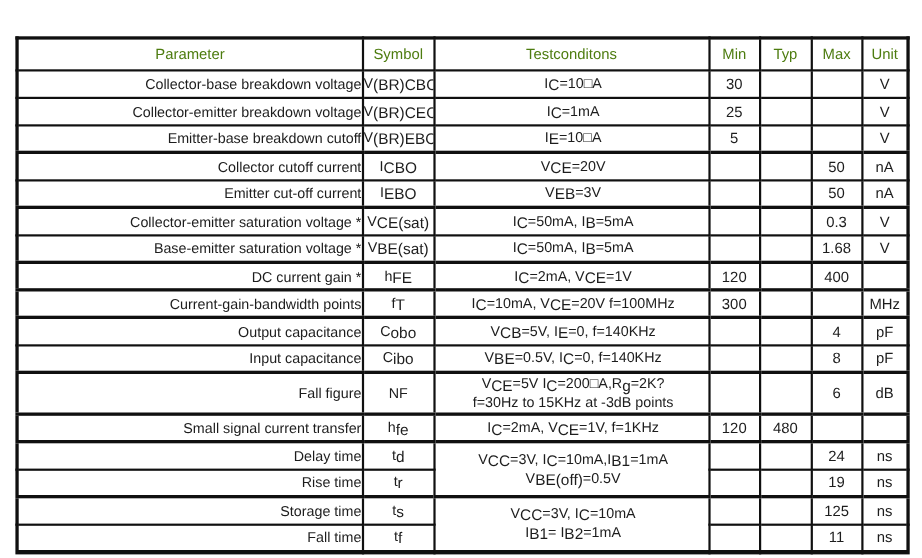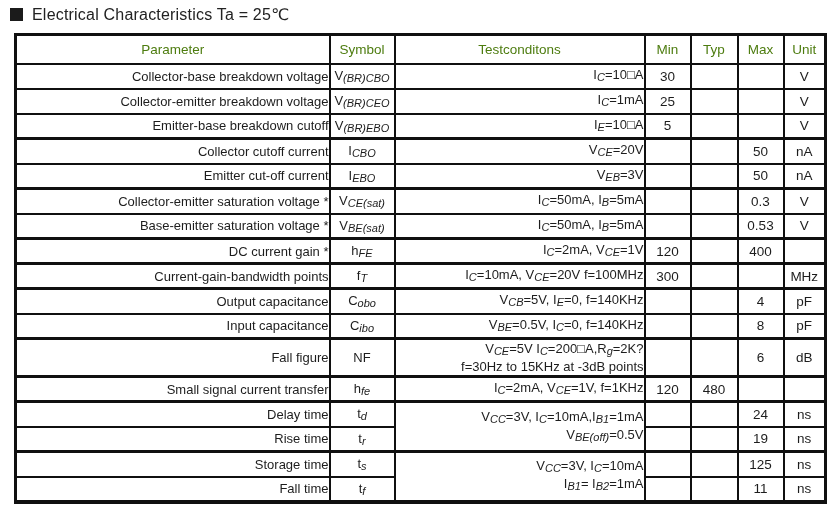--- a/index.html
+++ b/index.html
@@ -27,33 +27,29 @@
     padding:0;overflow:hidden;white-space:nowrap;
     font-size:13px;font-weight:400;vertical-align:middle;
   }
   thead tr{height:29px;}
   tbody tr{height:25px;}
   tbody tr.tall{height:38px;}
   tbody tr.group-end > td{border-bottom-width:3px;}
   th{text-align:center;font-size:13.5px;color:#4d7c0f;}
   td.param{text-align:right;padding-left:6px;}
   td.sym{text-align:center;}
-  td.cond{text-align:right;padding-left:3px;line-height:16px;}
+  td.cond{text-align:center;padding-left:3px;line-height:16px;}
   td.num{text-align:center;font-size:13.5px;}
-  .sub{font-size:11px;vertical-align:-2px;letter-spacing:0;font-style:italic;}
+  .sub{font-size:14px;vertical-align:-2px;letter-spacing:0;}
 </style>
 </head>
 <body>
 
 <div class="page">
 
-  <div class="title-bar">
-    <span class="title-square"></span>
-    <span>Electrical Characteristics Ta = 25℃</span>
-  </div>
 
   <table class="ec">
     <colgroup>
       <col style="width:314px">
       <col style="width:65px">
       <col style="width:250px">
       <col style="width:46px">
       <col style="width:47px">
       <col style="width:46px">
       <col style="width:42px">
@@ -137,21 +133,21 @@
           <td class="num">V</td>
         </tr>
         <tr class="group-end">
           <td class="param">Base-emitter saturation voltage  *</td>
           <td class="sym">V<span class="sub">BE(sat)</span></td>
           <td class="cond">
             <div>I<span class="sub">C</span>=50mA, I<span class="sub">B</span>=5mA</div>
           </td>
           <td class="num"></td>
           <td class="num"></td>
-          <td class="num">0.53</td>
+          <td class="num">1.68</td>
           <td class="num">V</td>
         </tr>
         <tr class="group-end">
           <td class="param">DC current gain  *</td>
           <td class="sym">h<span class="sub">FE</span></td>
           <td class="cond">
             <div>I<span class="sub">C</span>=2mA, V<span class="sub">CE</span>=1V</div>
           </td>
           <td class="num">120</td>
           <td class="num"></td>

